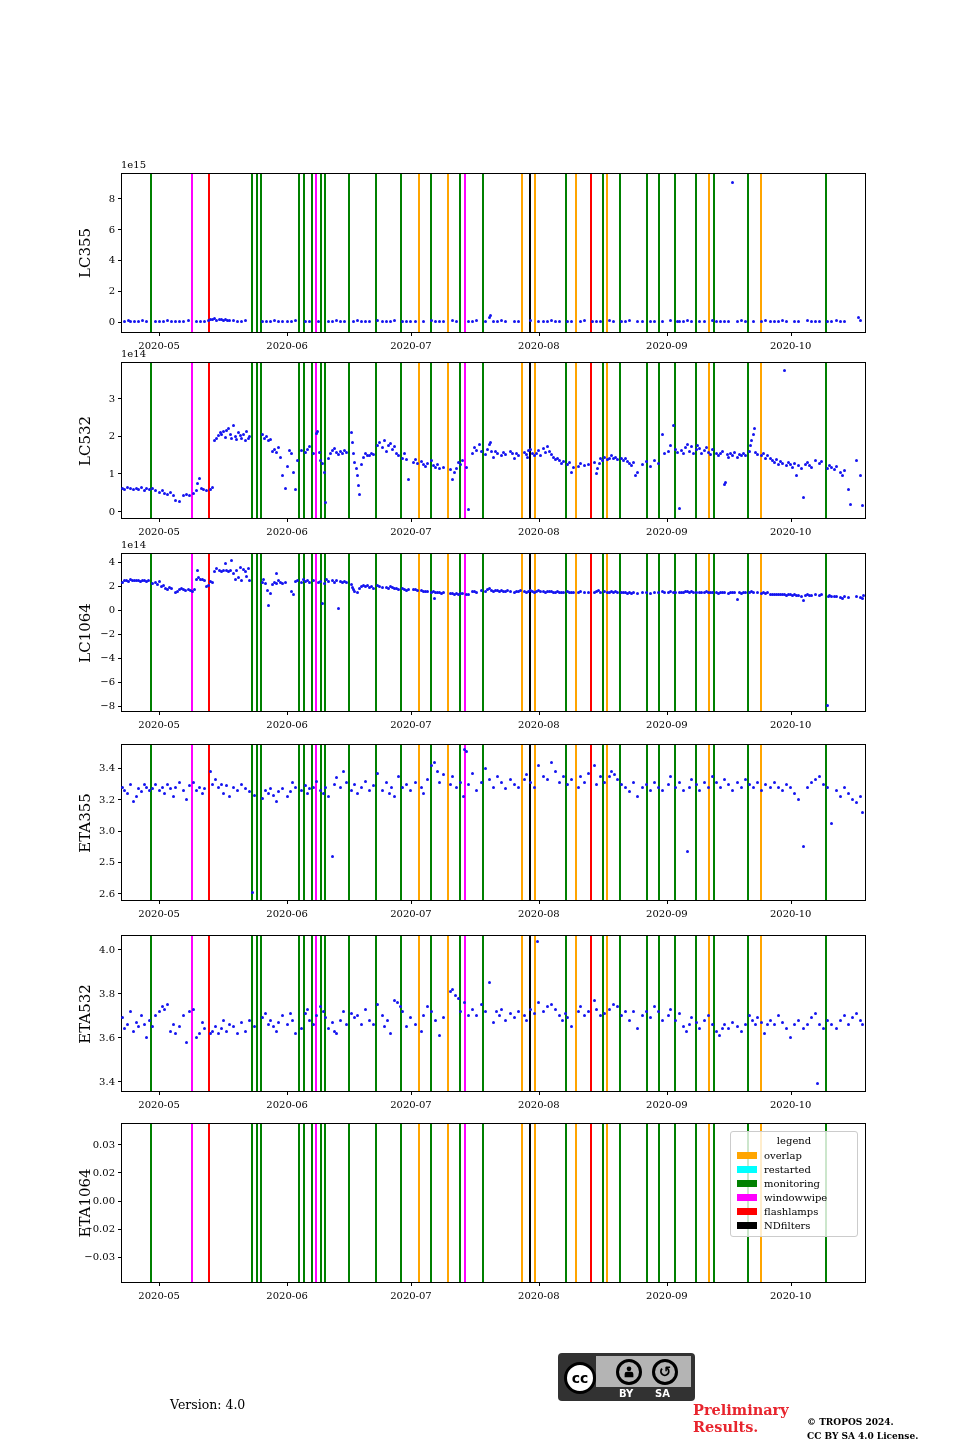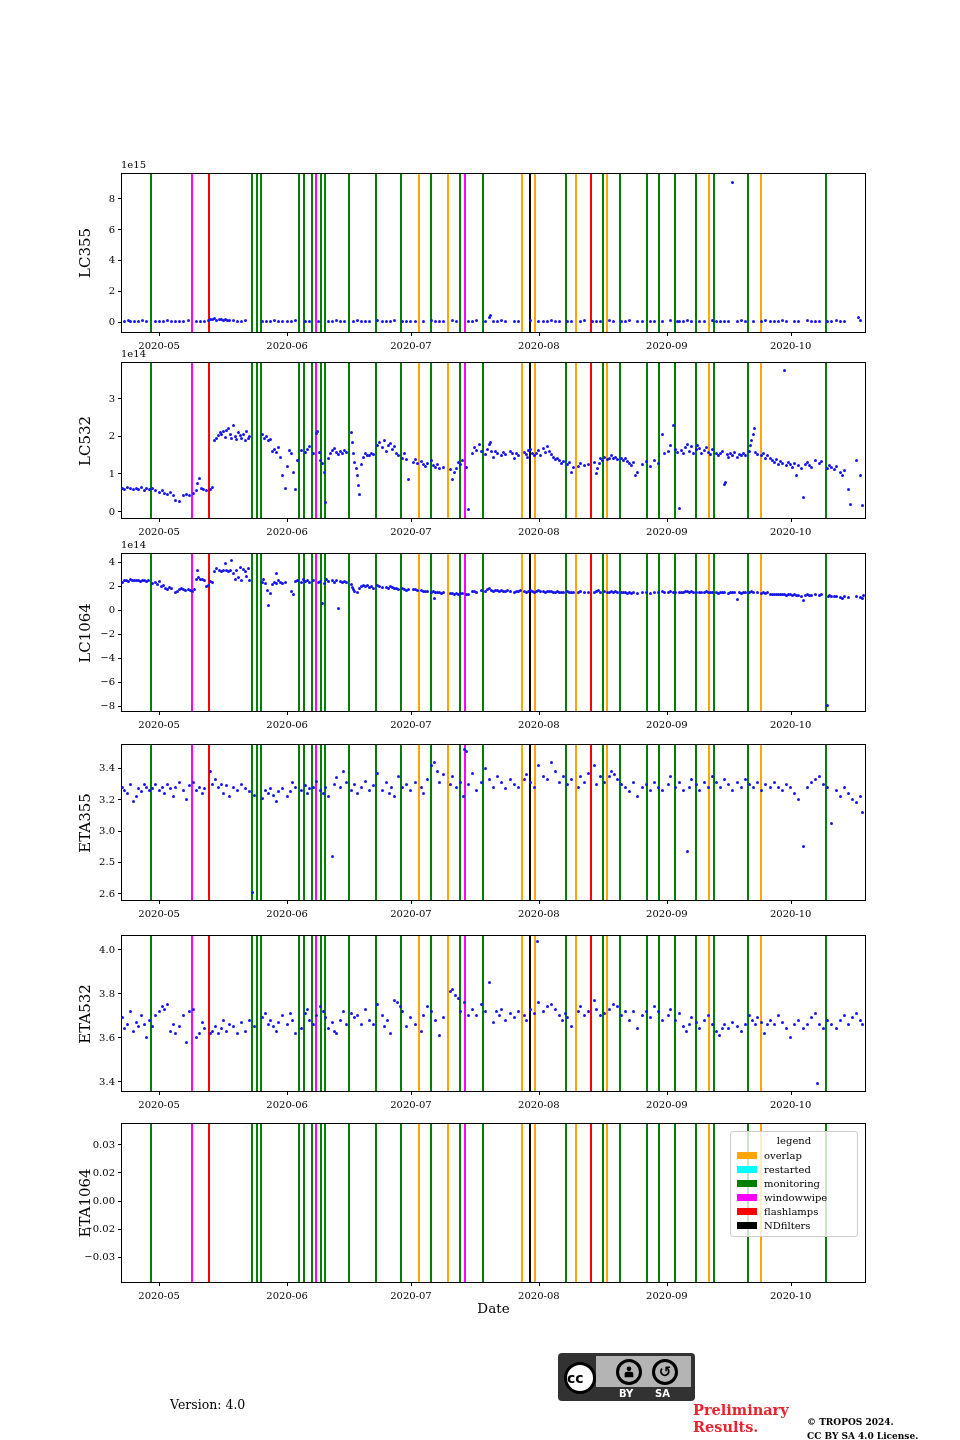--- a/index.html
+++ b/index.html
@@ -17,21 +17,21 @@
   .xtickmark{position:absolute;bottom:-4px;width:1px;height:4px;background:#000;}
   .xticklabel{position:absolute;bottom:-19px;transform:translateX(-50%);font-size:10px;white-space:nowrap;}
   .legend{position:absolute;right:7px;top:7px;width:114px;background:rgba(255,255,255,0.8);border:1px solid #cccccc;border-radius:3px;z-index:6;padding:3px 6px 4px 6px;font-size:10px;}
   .legend-title{text-align:center;margin-bottom:2px;}
   .legend-row{display:flex;align-items:center;height:14px;}
   .legend-swatch{width:20px;height:7px;margin-right:7px;flex:0 0 auto;}
   .xaxis-label{position:absolute;left:121px;width:745px;text-align:center;top:1300px;font-size:13.5px;}
   .version{position:absolute;left:170px;top:1397px;font-size:12.5px;}
   .cc-badge{position:absolute;left:558px;top:1353px;width:137px;height:48px;background:#323232;border-radius:4px;}
   .cc-badge-inner{position:absolute;left:38px;top:3px;right:4px;height:31px;background:#b4b4b4;}
-  .cc-circle{position:absolute;left:6px;top:9px;width:26px;height:26px;background:#fff;border:3px solid #000;border-radius:50%;display:flex;align-items:center;font-weight:bold;font-size:14px;font-family:"DejaVu Sans",sans-serif;z-index:2;}
+  .cc-circle{position:absolute;left:6px;top:9px;width:26px;height:26px;background:#fff;border:3px solid #000;border-radius:50%;display:flex;align-items:center;justify-content:center;font-weight:bold;font-size:14px;font-family:"DejaVu Sans",sans-serif;z-index:2;}
   .icon-circle{position:absolute;top:6px;width:20px;height:20px;border:3px solid #000;border-radius:50%;background:#b4b4b4;display:flex;align-items:center;justify-content:center;z-index:2;}
   .icon-person{left:58px;}
   .icon-sa{left:94px;font-family:"DejaVu Sans",sans-serif;font-weight:bold;font-size:15px;line-height:15px;}
   .cc-label{position:absolute;bottom:2px;color:#fff;font-weight:bold;font-size:10px;font-family:"DejaVu Sans",sans-serif;z-index:2;}
   .lbl-by{left:61px;} .lbl-sa{left:97px;}
   .preliminary{position:absolute;left:693px;top:1401px;font-size:14.5px;font-weight:bold;line-height:17px;white-space:pre-line;}
   .copyright{position:absolute;left:807px;top:1415px;font-size:9px;font-weight:bold;line-height:14px;white-space:pre-line;}
 </style>
 </head>
 <body>
@@ -1644,21 +1644,20 @@
         <div class="xticklabel" style="left: 288.944px;">2020-07</div>
         <div class="xtickmark" style="left: 416.906px;"></div>
         <div class="xticklabel" style="left: 416.906px;">2020-08</div>
         <div class="xtickmark" style="left: 544.867px;"></div>
         <div class="xticklabel" style="left: 544.867px;">2020-09</div>
         <div class="xtickmark" style="left: 668.7px;"></div>
         <div class="xticklabel" style="left: 668.7px;">2020-10</div>
       </div>
   </div>
 
-  <div class="xaxis-label">Date</div>
 
   <div class="version">Version: 4.0</div>
 
   <div class="cc-badge">
     <div class="cc-badge-inner"></div>
     <div class="cc-circle">
         <span>cc</span>
       </div>
     <div class="icon-circle icon-person">
       <svg width="14" height="14" viewBox="0 0 24 24" aria-hidden="true">

